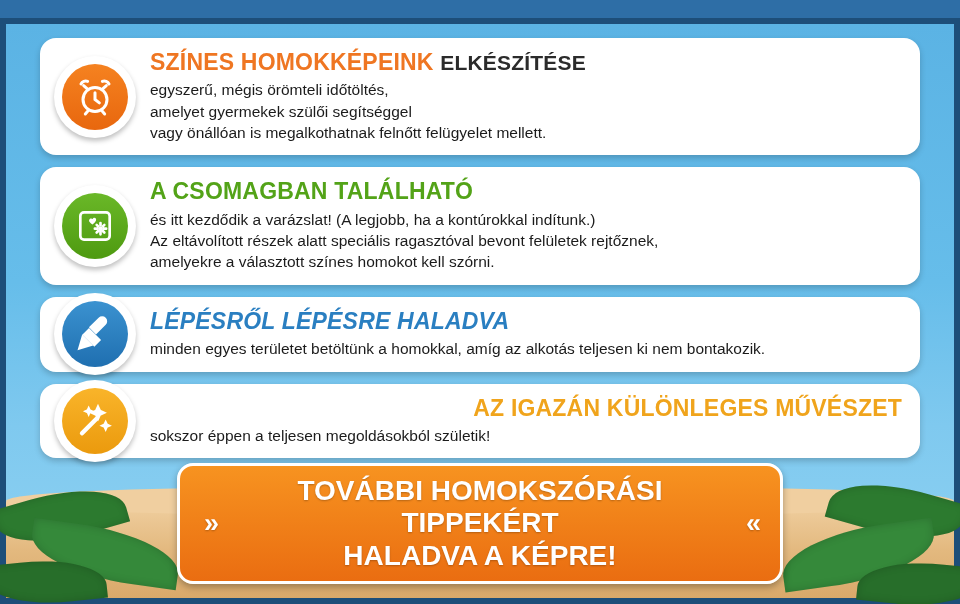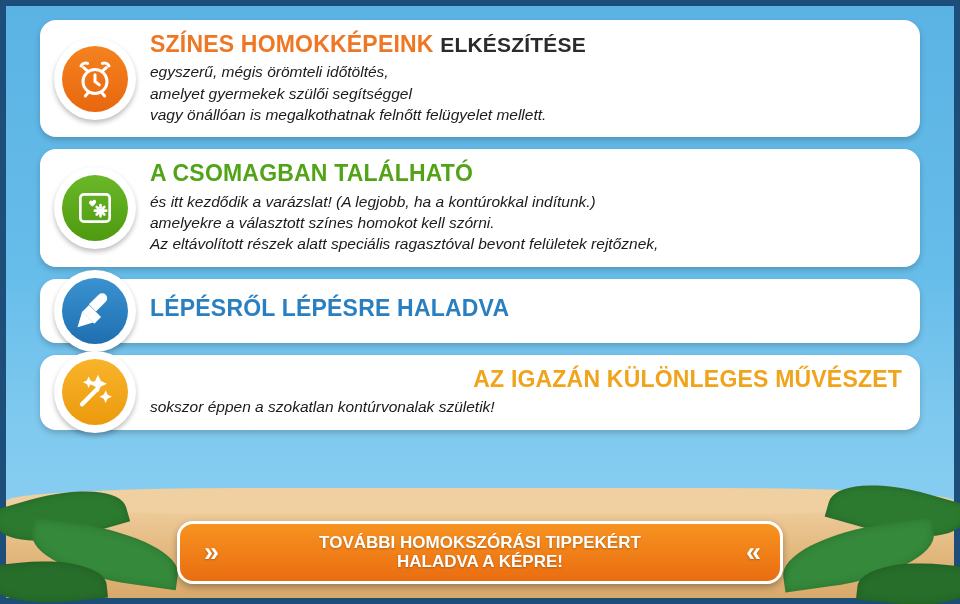--- a/index.html
+++ b/index.html
@@ -11,20 +11,21 @@
   body {
     background: #2e6ea6;
     position: relative;
   }
   .stage {
     position: absolute;
     inset: 0;
     background:
       linear-gradient(180deg, #5bb3e4 0%, #66bdea 45%, #7fc9ef 70%, #8fd2f2 100%);
     border: 6px solid #1d4e79;
+    margin-top: 18px;
   }
   
   .sand {
     position: absolute;
     left: 0; right: 0; bottom: 0;
     height: 96px;
     background: linear-gradient(180deg, #f0cfa0 0%, #e3b97f 50%, #d9a96a 100%);
   }
   .sand:before {
     content: "";
@@ -96,28 +97,28 @@
   .card-title .sub {
     font-size: 21px;
     color: #2b2b2b;
     font-weight: bold;
   }
   .card-body {
     font-size: 15.5px;
     line-height: 1.38;
     color: #1b1b1b;
   }
-  .card-body div { white-space: nowrap; font-style: italic; }
+  .card-body div { white-space: nowrap; }
 
   
   .c1 .card-title { color: #ef7622; }
   .c1 .disc { background: linear-gradient(180deg,#f58220,#e8670e); }
   .c2 .card-title { color: #53a318; }
   .c2 .disc { background: linear-gradient(180deg,#6ab828,#4e9a10); }
-  .c3 .card-title { color: #2a7fc1; }
+  .c3 .card-title { color: #2a7fc1; font-style: italic; }
   .c3 .disc { background: linear-gradient(180deg,#3b92d0,#1f6fb0); }
   .c4 .card-title { color: #f0a41c; text-align: right; }
   .c4 .disc { background: linear-gradient(180deg,#f9b42a,#eb9a0d); }
 
   .cta-wrap {
     position: absolute;
     left: 0; right: 0; bottom: 14px;
     display: flex;
     justify-content: center;
   }
@@ -131,21 +132,21 @@
     display: flex;
     align-items: center;
     justify-content: space-between;
     cursor: pointer;
   }
   .cta-text {
     flex: 1;
     text-align: center;
     color: #ffffff;
     font-weight: bold;
-    font-size: 17px;
+    font-size: 28px;
     line-height: 1.16;
     text-shadow: 0 1px 2px rgba(0,0,0,.25);
   }
   .chev {
     color: #ffffff;
     font-size: 27px;
     font-weight: bold;
     letter-spacing: -5px;
     padding: 0 10px;
     text-shadow: 0 1px 2px rgba(0,0,0,.25);
@@ -198,58 +199,59 @@
             <circle cx="15.3" cy="13.6" r="1.5" fill="#ffffff" stroke="none"></circle>
             <path d="M15.3 10.2v1.3M15.3 15.7v1.3M11.9 13.6h1.3M17.4 13.6h1.3M13 11.3l.9.9M16.7 15l.9.9M17.6 11.3l-.9.9M13.9 15l-.9.9"></path>
           </svg>
         </div>
       </div>
       <div class="card-title">
         <span>A CSOMAGBAN TALÁLHATÓ</span>
       </div>
       <div class="card-body">
         <div>és itt kezdődik a varázslat! (A legjobb, ha a kontúrokkal indítunk.)</div>
+        <div>Az eltávolított részek alatt speciális ragasztóval bevont felületek rejtőznek,</div>
         <div>amelyekre a választott színes homokot kell szórni.</div>
-        <div>Az eltávolított részek alatt speciális ragasztóval bevont felületek rejtőznek,</div>
       </div>
     </div>
 
     <div class="card c3">
       <div class="badge">
         <div class="disc">
           <svg viewBox="0 0 24 24" fill="#ffffff" stroke="#ffffff" stroke-width="1.2" stroke-linecap="round">
             <path d="M14.6 2.6 9.2 8l3.4 3.4 5.4-5.4a2.4 2.4 0 0 0-3.4-3.4z"></path>
             <path d="M8.4 9.2 5.2 12.4l6.4 6.4 3.2-3.2z"></path>
             <path d="M4.6 13.4 2.4 20.8l7.4-2.2z" fill="#ffffff"></path>
           </svg>
         </div>
       </div>
       <div class="card-title">
         <span>LÉPÉSRŐL LÉPÉSRE HALADVA</span>
       </div>
       <div class="card-body">
+        <div>minden egyes területet betöltünk a homokkal, amíg az alkotás teljesen ki nem bontakozik.</div>
       </div>
     </div>
 
     <div class="card c4">
       <div class="badge">
         <div class="disc">
           <svg viewBox="0 0 24 24" fill="#ffffff" stroke="#ffffff" stroke-width="1.3" stroke-linecap="round">
             <path d="M13.8 3.2l1.2 2.6 2.6 1.2-2.6 1.2-1.2 2.6-1.2-2.6L10 7l2.6-1.2z"></path>
             <path d="M13.2 10.4 4.2 19.4" stroke-width="2.6"></path>
             <path d="M18.4 12.6l.7 1.5 1.5.7-1.5.7-.7 1.5-.7-1.5-1.5-.7 1.5-.7z"></path>
             <path d="M8.2 4.2l.6 1.3 1.3.6-1.3.6-.6 1.3-.6-1.3L6.3 6.1l1.3-.6z"></path>
           </svg>
         </div>
       </div>
       <div class="card-title">
         <span>AZ IGAZÁN KÜLÖNLEGES MŰVÉSZET</span>
       </div>
       <div class="card-body">
-        <div>sokszor éppen a szokatlan kontúrvonalak születik!</div>
+        <div>sokszor éppen a teljesen megoldásokból születik!</div>
       </div>
     </div>
 
   </div>
 
   <div class="cta-wrap">
     <div class="cta">
       <span class="chev">»</span>
       <span class="cta-text">
         <span>TOVÁBBI HOMOKSZÓRÁSI TIPPEKÉRT</span><br>

